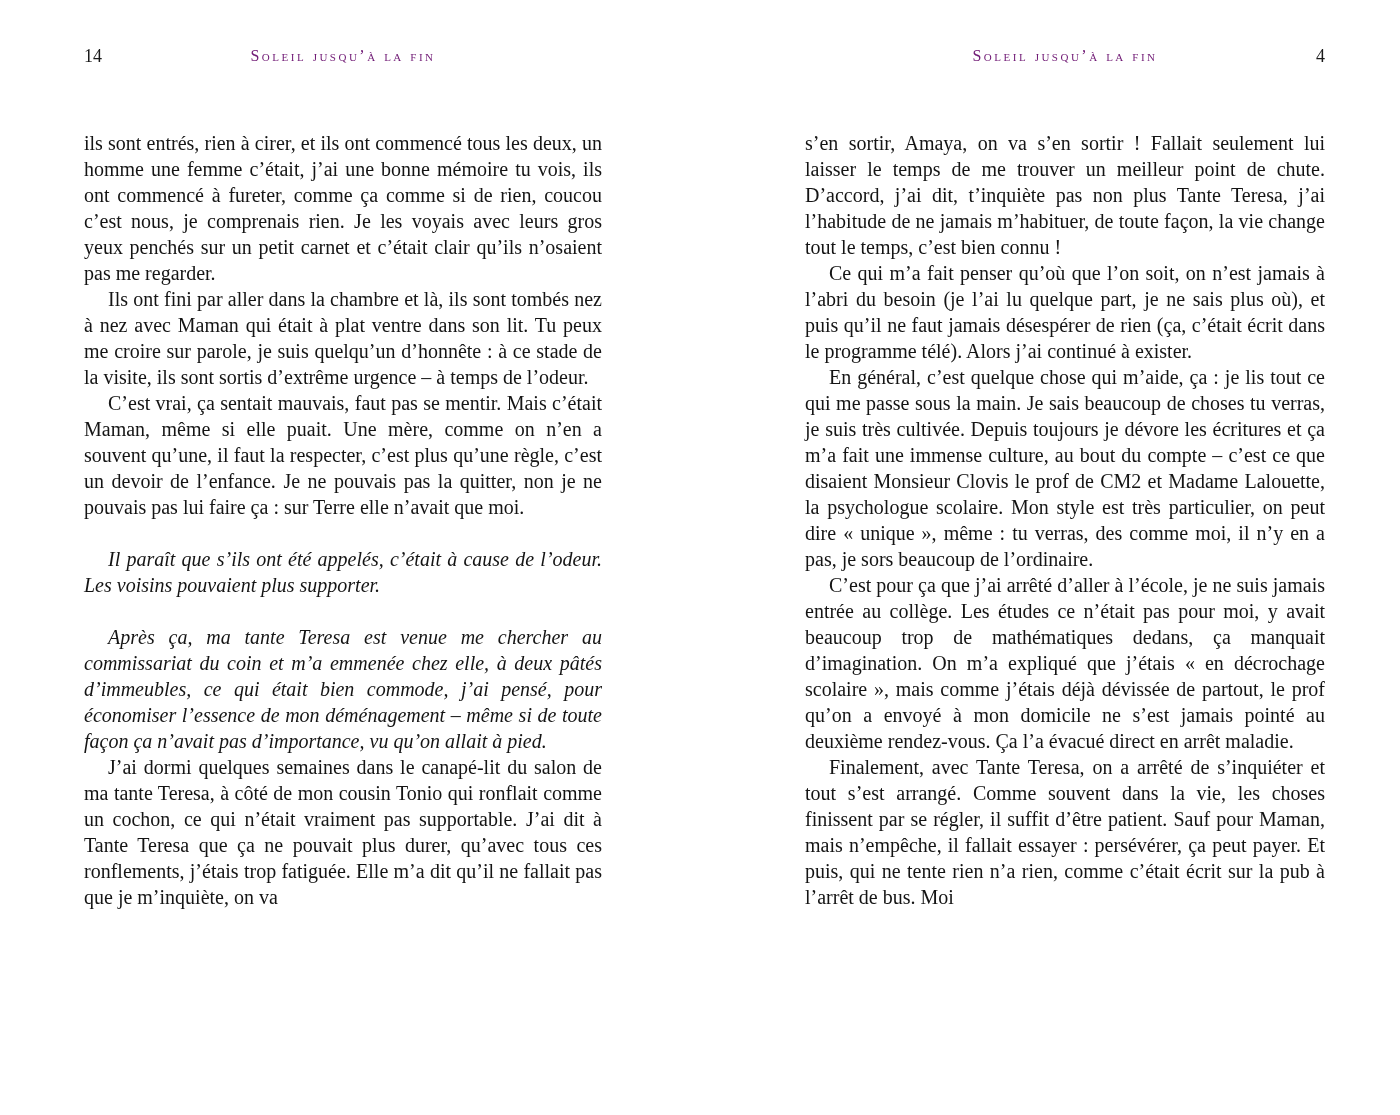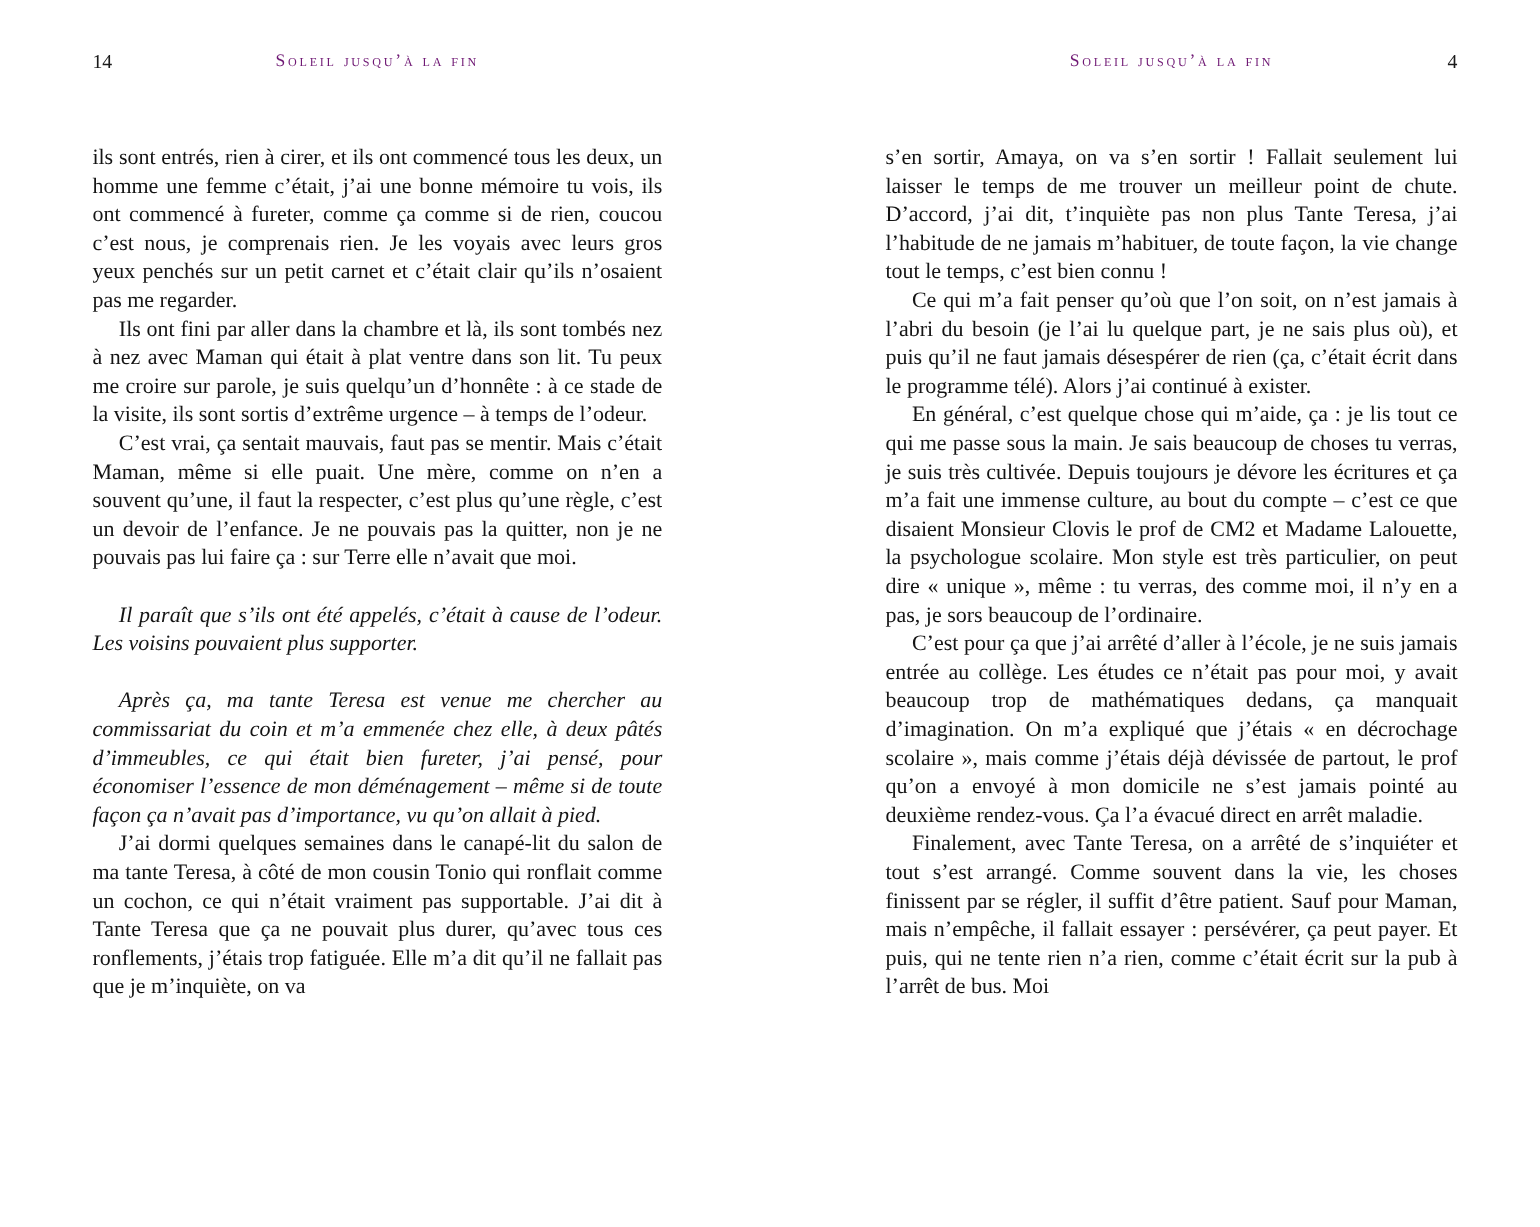--- a/index.html
+++ b/index.html
@@ -74,21 +74,21 @@
   <section class="page left">
     <header class="page-header">
       <span class="page-num at-left">14</span>
       <span class="running-title">Soleil jusqu’à la fin</span>
     </header>
     <div class="page-body">
       <p class="para no-indent">ils sont entrés, rien à cirer, et ils ont commencé tous les deux, un homme une femme c’était, j’ai une bonne mémoire tu vois, ils ont commencé à fureter, comme ça comme si de rien, coucou c’est nous, je comprenais rien. Je les voyais avec leurs gros yeux penchés sur un petit carnet et c’était clair qu’ils n’osaient pas me regarder.</p>
       <p class="para">Ils ont fini par aller dans la chambre et là, ils sont tombés nez à nez avec Maman qui était à plat ventre dans son lit. Tu peux me croire sur parole, je suis quelqu’un d’honnête : à ce stade de la visite, ils sont sortis d’extrême urgence – à temps de l’odeur.</p>
       <p class="para">C’est vrai, ça sentait mauvais, faut pas se mentir. Mais c’était Maman, même si elle puait. Une mère, comme on n’en a souvent qu’une, il faut la respecter, c’est plus qu’une règle, c’est un devoir de l’enfance. Je ne pouvais pas la quitter, non je ne pouvais pas lui faire ça : sur Terre elle n’avait que moi.</p>
       <p class="para gap">Il paraît que s’ils ont été appelés, c’était à cause de l’odeur. Les voisins pouvaient plus supporter.</p>
-      <p class="para gap">Après ça, ma tante Teresa est venue me chercher au commissariat du coin et m’a emmenée chez elle, à deux pâtés d’immeubles, ce qui était bien fureter, j’ai pensé, pour économiser l’essence de mon déménagement – même si de toute façon ça n’avait pas d’importance, vu qu’on allait à pied.</p>
+      <p class="para gap">Après ça, ma tante Teresa est venue me chercher au commissariat du coin et m’a emmenée chez elle, à deux pâtés d’immeubles, ce qui était bien commode, j’ai pensé, pour économiser l’essence de mon déménagement – même si de toute façon ça n’avait pas d’importance, vu qu’on allait à pied.</p>
       <p class="para">J’ai dormi quelques semaines dans le canapé-lit du salon de ma tante Teresa, à côté de mon cousin Tonio qui ronflait comme un cochon, ce qui n’était vraiment pas supportable. J’ai dit à Tante Teresa que ça ne pouvait plus durer, qu’avec tous ces ronflements, j’étais trop fatiguée. Elle m’a dit qu’il ne fallait pas que je m’inquiète, on va</p>
     </div>
   </section>
 
   <section class="page right">
     <header class="page-header">
       <span class="running-title">Soleil jusqu’à la fin</span>
       <span class="page-num at-right">4</span>
     </header>
     <div class="page-body">

